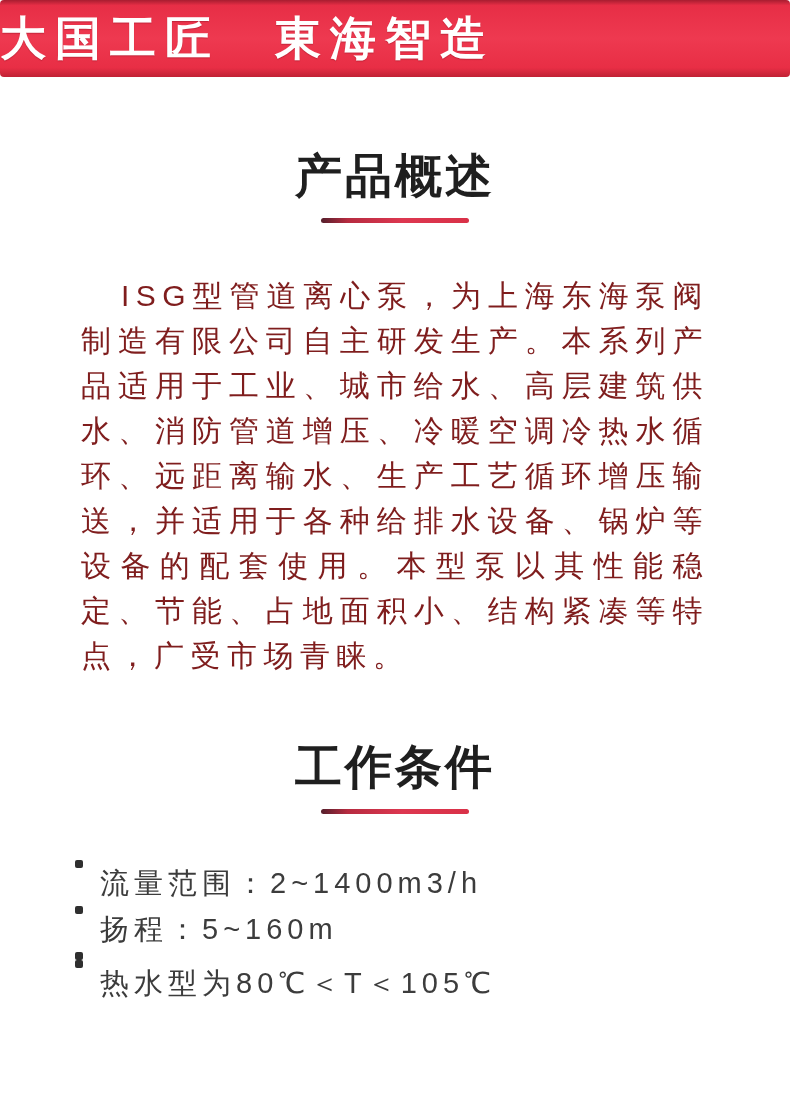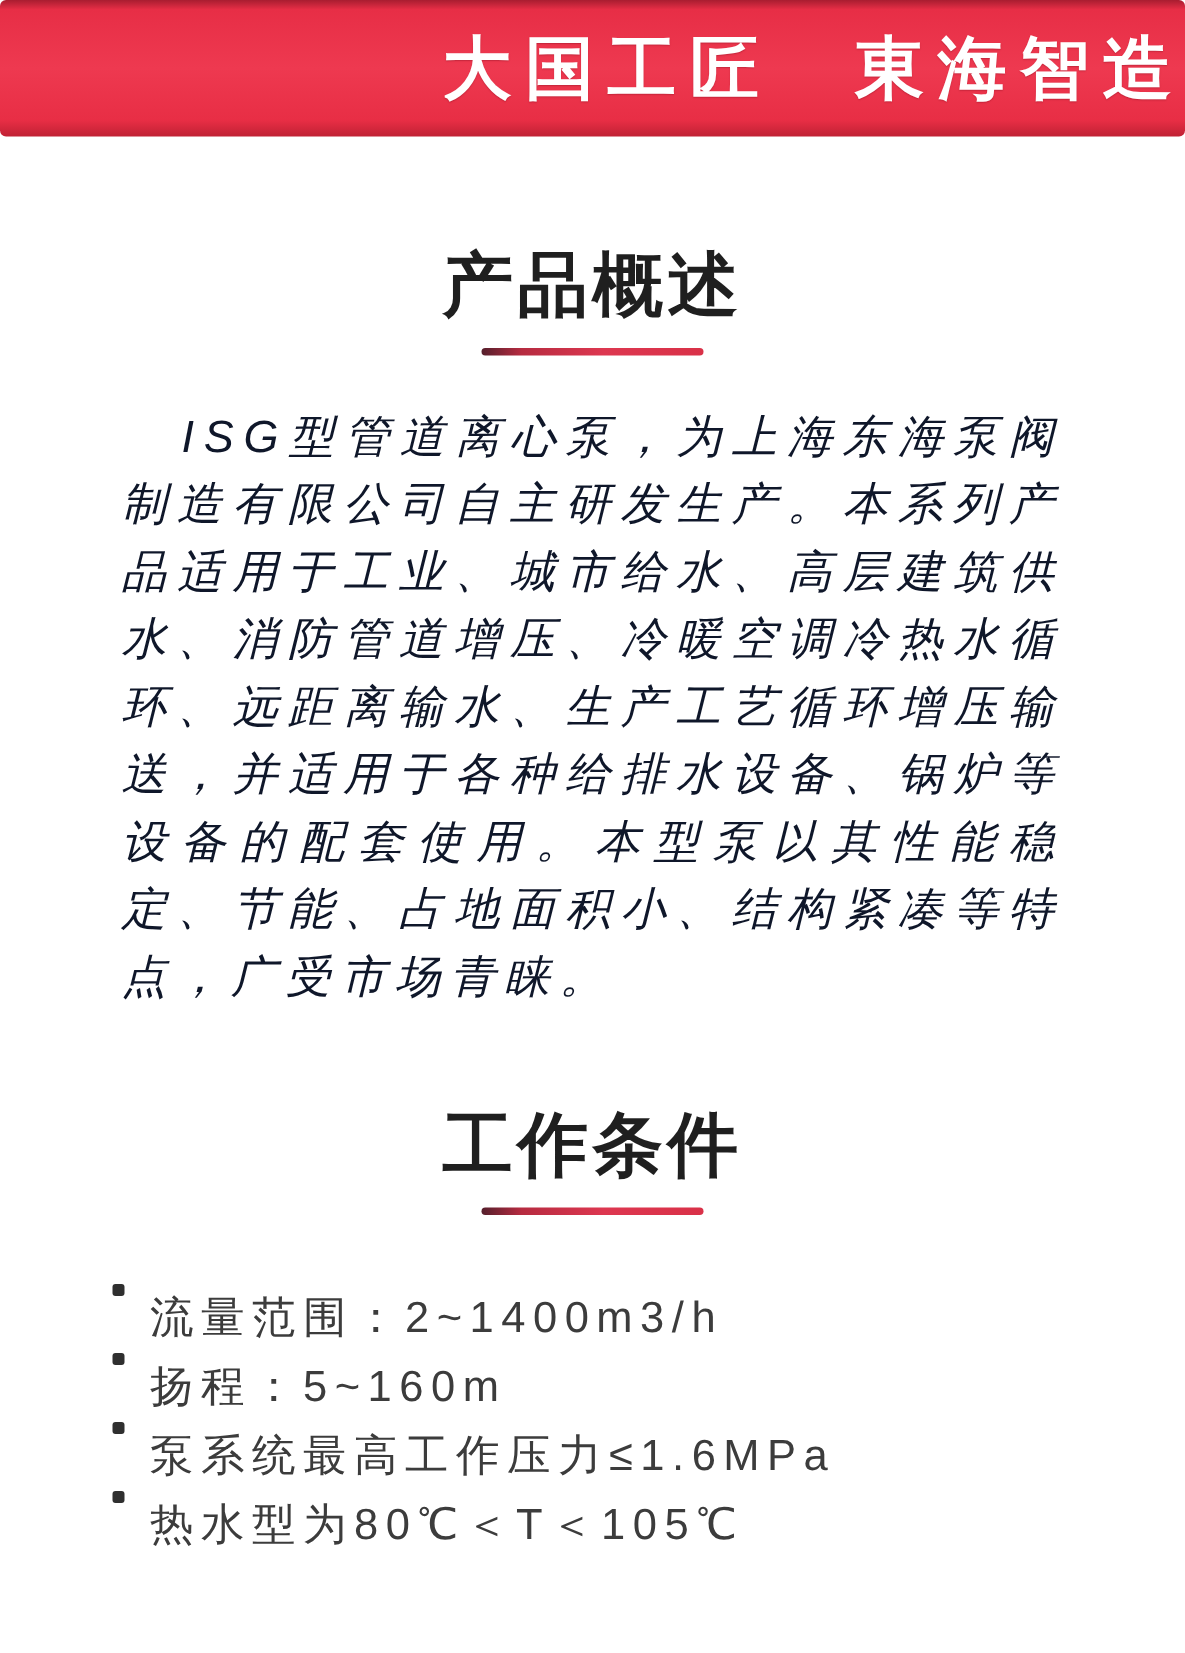--- a/index.html
+++ b/index.html
@@ -10,31 +10,31 @@
     width: 790px;
     height: 1102px;
     background: #ffffff;
     font-family: "Liberation Sans", sans-serif;
     overflow: hidden;
   }
 
   
   .banner {
     width: 790px;
-    height: 91px;
+    height: 77px;
     background: linear-gradient(180deg,
       #a81d30 0%,
       #e72e46 7%,
       #ee3950 50%,
       #e82e45 88%,
       #c02134 100%);
     border-radius: 4px;
     display: flex;
     align-items: center;
-    justify-content: flex-end;
+    justify-content: flex-start;
     box-sizing: border-box;
   }
   .banner-title {
     margin: 0;
     color: #ffffff;
     font-size: 46px;
     font-weight: 800;
     letter-spacing: 9px;
     text-shadow: 0 1px 1px rgba(120, 10, 25, 0.35);
     white-space: nowrap;
@@ -59,28 +59,27 @@
     background: linear-gradient(90deg,
       #551f2c 0%,
       #b62b40 18%,
       #dd3750 55%,
       #d93148 100%);
   }
 
   
   .overview-text {
     width: 628px;
-    margin: 32px auto 0;
+    margin: 50px auto 0;
     font-size: 30px;
     line-height: 45px;
     letter-spacing: 6.5px;
-    color: #0f172a;
+    color: #7f1d1d;
     text-align: justify;
     text-indent: 40px;
-    font-style: italic;
   }
 
   
   .conditions-list {
     width: 640px;
     margin: 46px auto 0;
     padding: 0;
     list-style: none;
   }
   .conditions-list li {
@@ -125,21 +124,20 @@
       <li>
         <span class="bullet"></span>
         <span>流量范围：2~1400m3/h</span>
       </li>
       <li>
         <span class="bullet"></span>
         <span>扬程：5~160m</span>
       </li>
       <li>
         <span class="bullet"></span>
-        <span>泵系统最高工作压力≤1.6MPa</span>
       </li>
       <li>
         <span class="bullet"></span>
         <span>热水型为80℃＜T＜105℃</span>
       </li>
     </ul>
   </section>
 
 </main>
 

